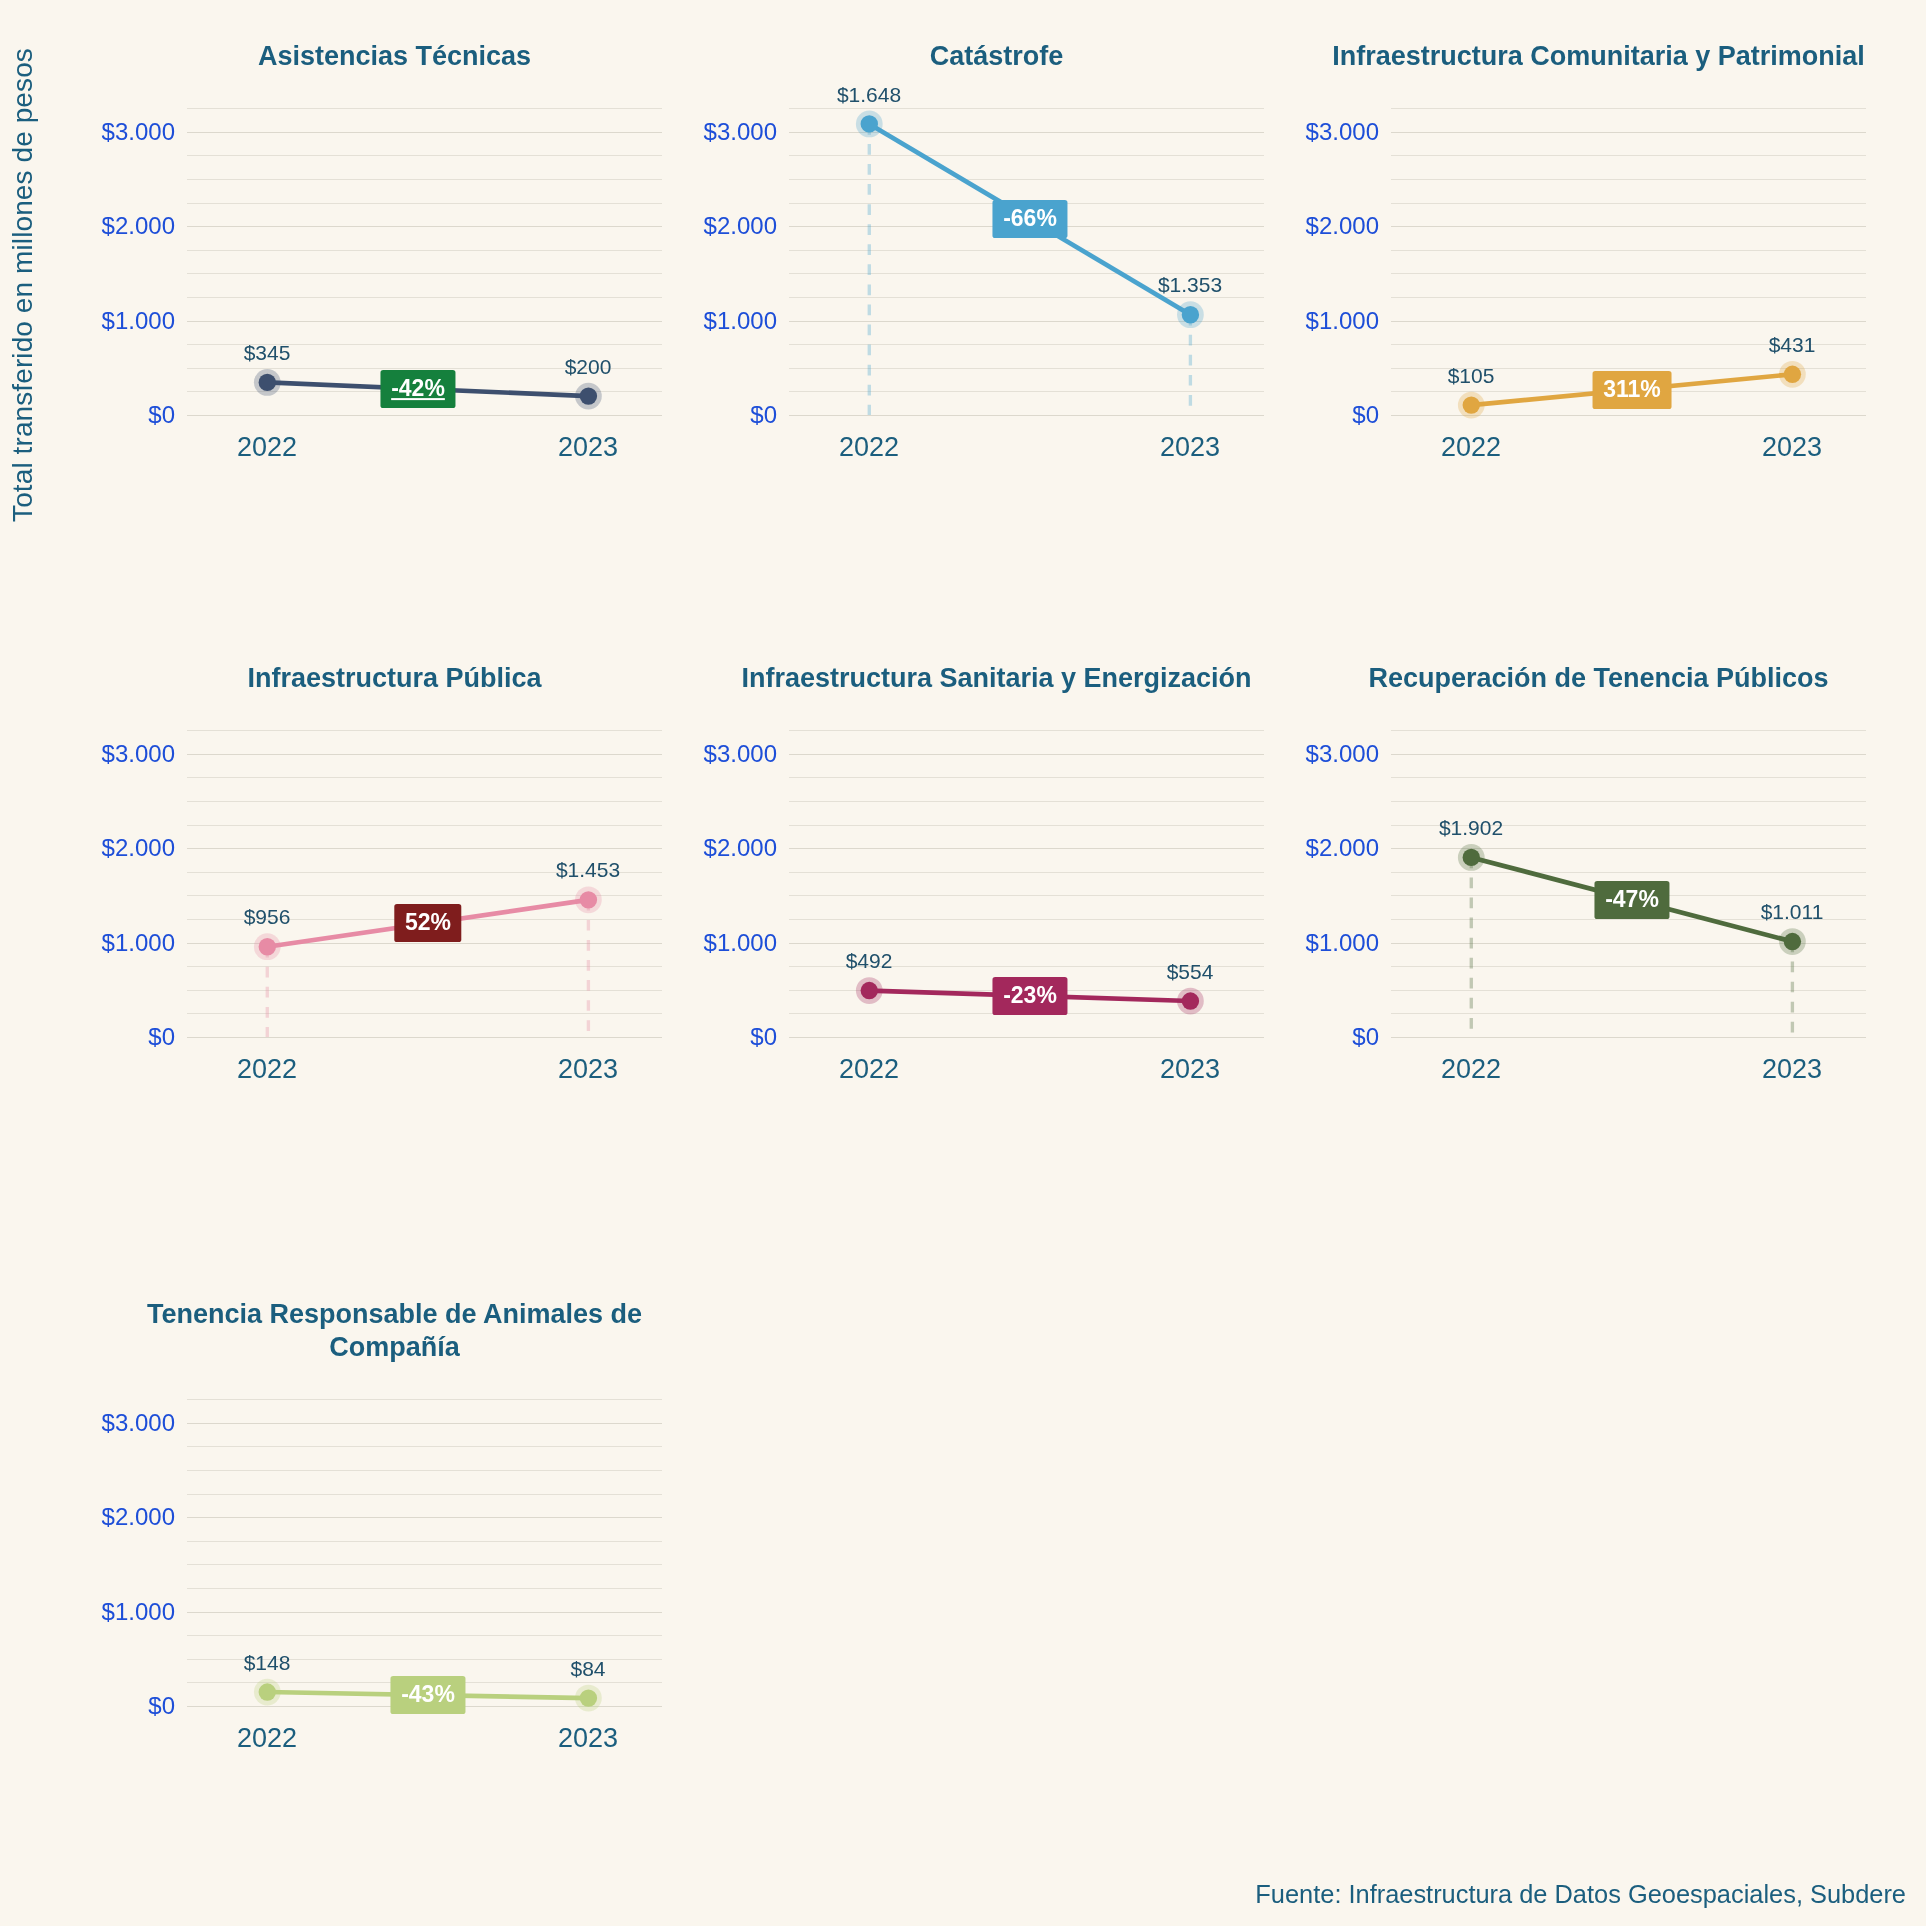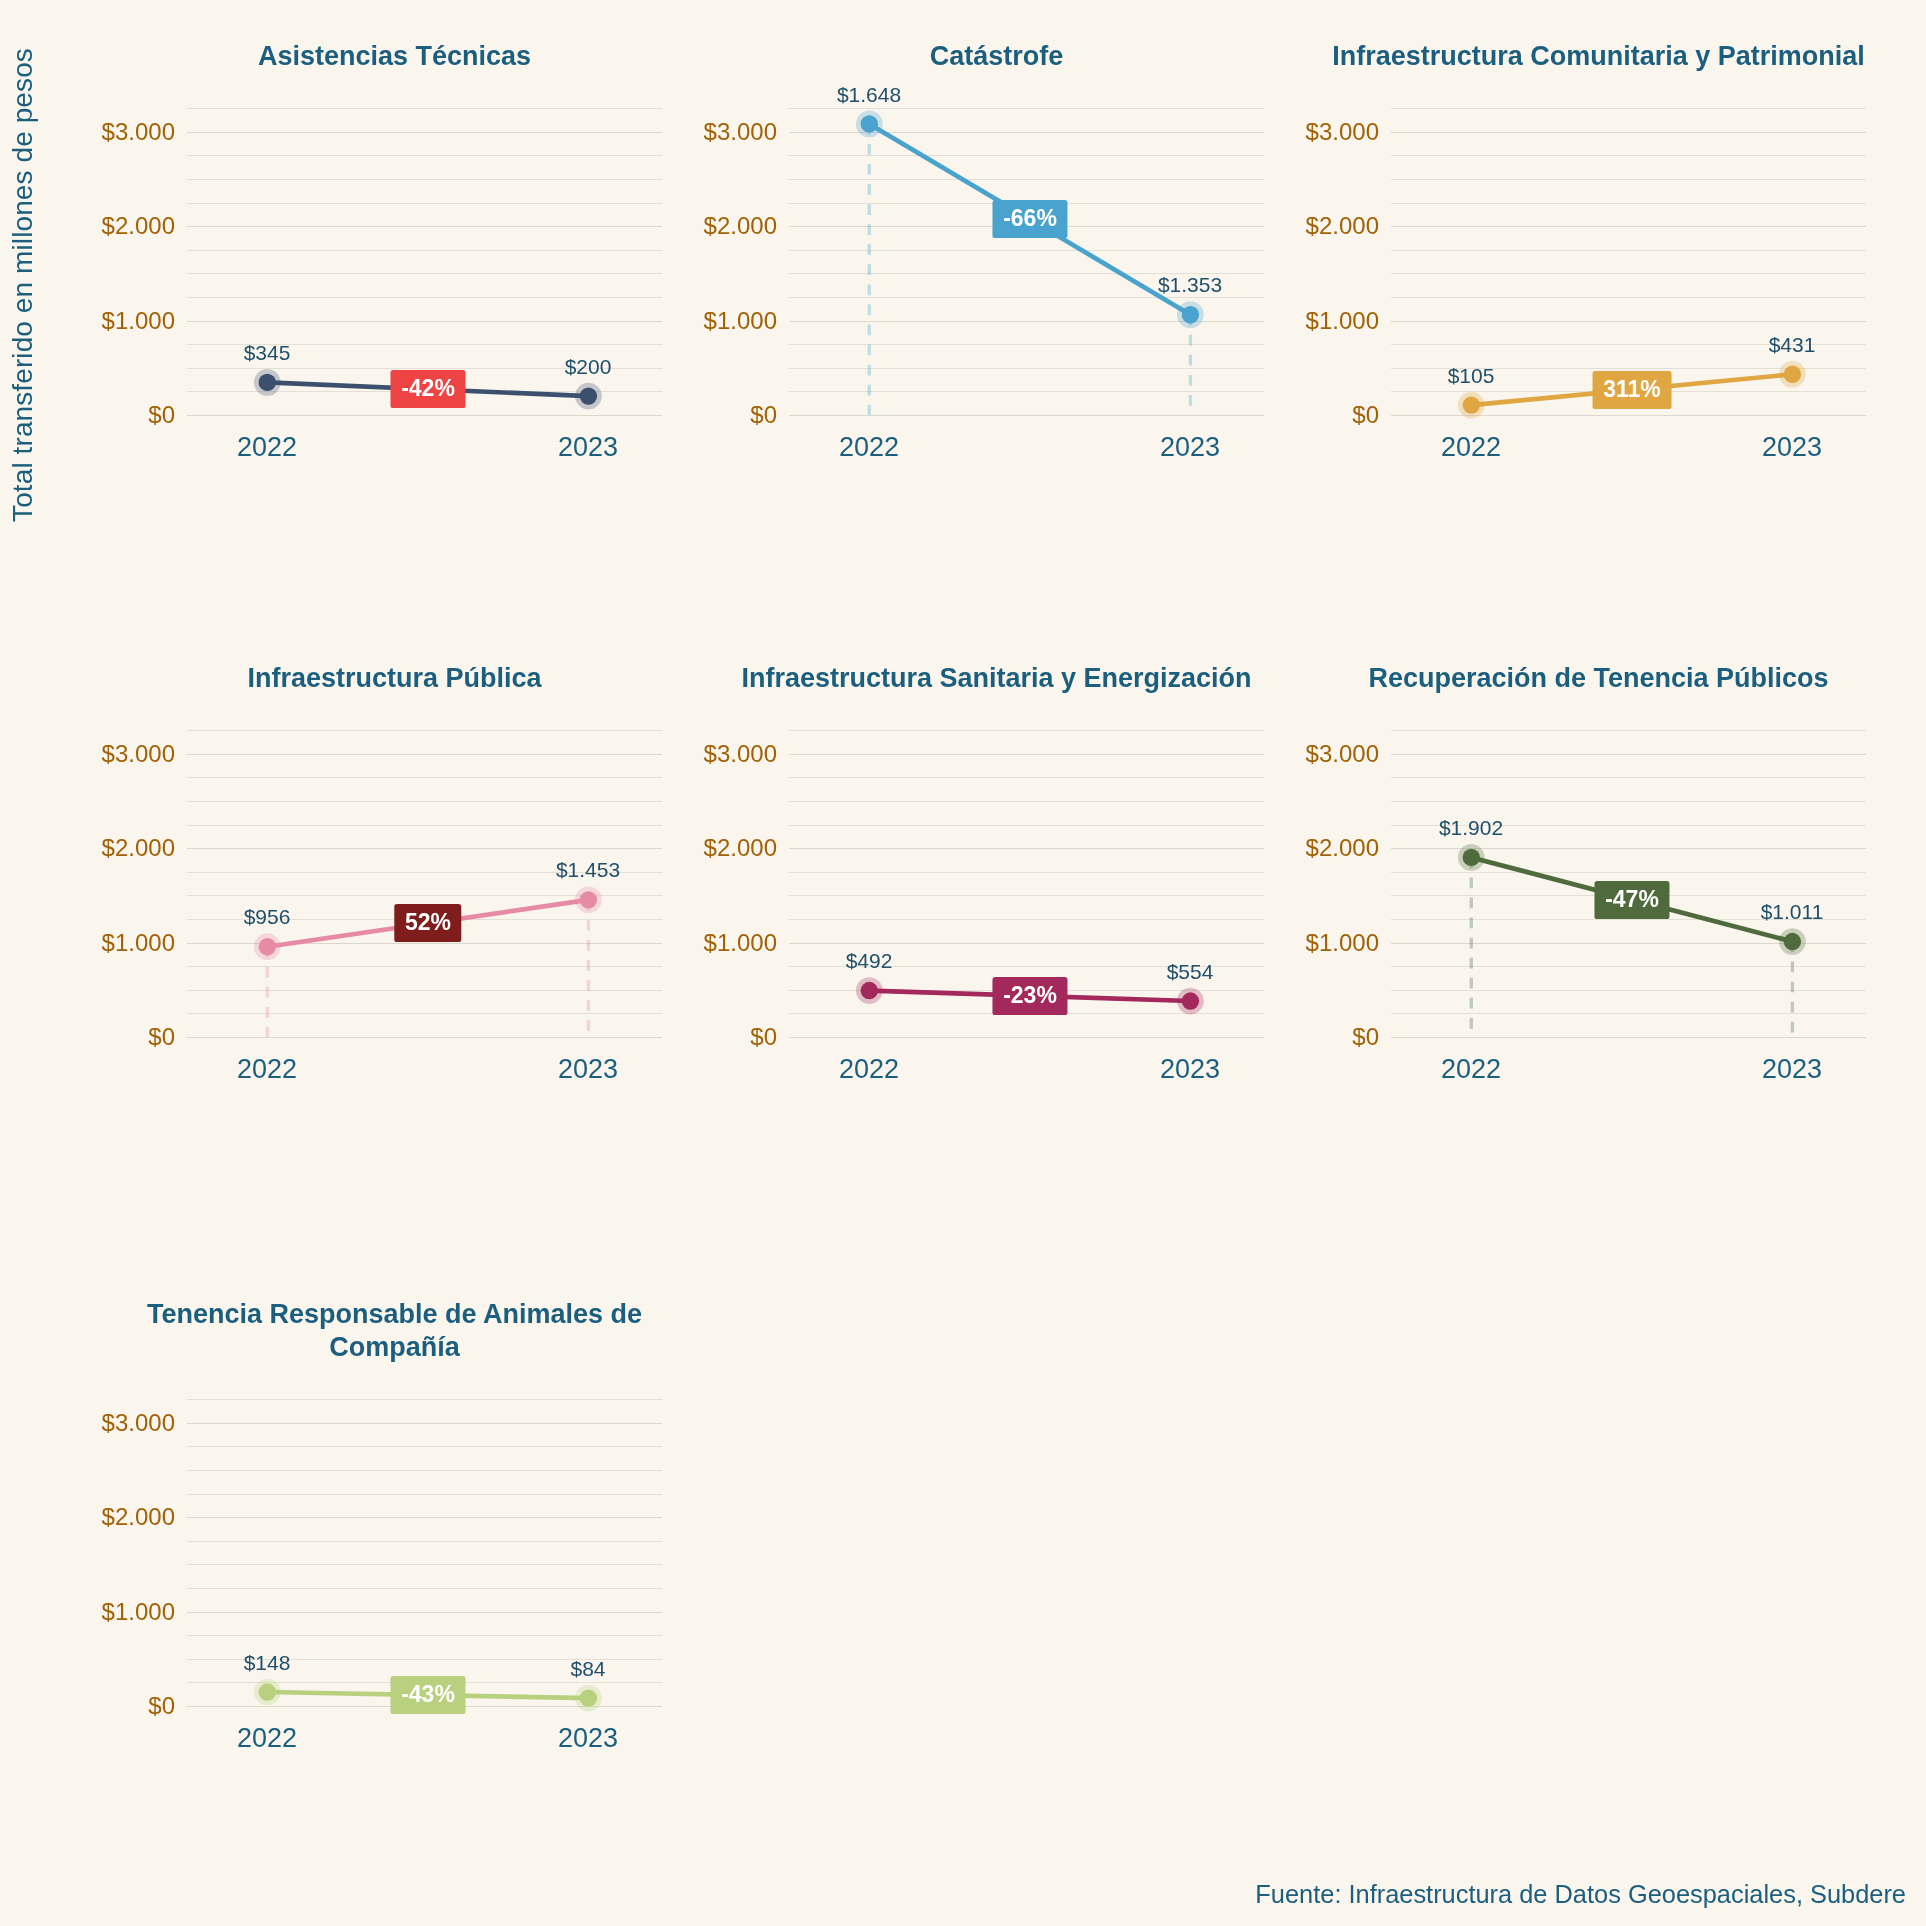--- a/index.html
+++ b/index.html
@@ -71,21 +71,21 @@
     height: 1.3px;
     background: #e4e0d6;
   }
   .gridline.major { background: #dcd8cd; }
   .ytick {
     position: absolute;
     right: 100%;
     margin-right: 12px;
     transform: translateY(-50%);
     font-size: 24px;
-    color: #a16207;
+    color: #1d4ed8;
     white-space: nowrap;
   }
   .xtick {
     position: absolute;
     top: 100%;
     margin-top: 17.4px;
     transform: translateX(-50%);
     font-size: 27px;
     color: #1b5e7e;
     white-space: nowrap;
@@ -149,21 +149,21 @@
           <div class="xtick" style="left: 401px;">2023</div>
           <svg class="series" viewBox="0 0 710 480" preserveAspectRatio="none">
             <line x1="120" y1="431.29411764705884" x2="600" y2="451.7647058823529" stroke="#3d4f6e" stroke-width="7"></line>
             <circle cx="120" cy="431.29411764705884" r="20" fill="#3d4f6e" fill-opacity="0.28"></circle>
             <circle cx="120" cy="431.29411764705884" r="13" fill="#3d4f6e"></circle>
             <circle cx="600" cy="451.7647058823529" r="20" fill="#3d4f6e" fill-opacity="0.28"></circle>
             <circle cx="600" cy="451.7647058823529" r="13" fill="#3d4f6e"></circle>
           </svg>
           <div class="pt-label" style="left: 80px; top: 271px;">$345</div>
           <div class="pt-label" style="left: 401px; top: 285px;">$200</div>
-          <div class="chg-badge" style="left: 241px; top: 295px; background: #ef4444;">-42%</div>
+          <div class="chg-badge" style="left: 231px; top: 295px; background: #15803d; text-decoration: underline;">-42%</div>
         </div>
       </div>
     </div>
     <div class="panel" style="left: 602px; top: 0px;">
       <div class="panel-title">Catástrofe</div>
       <div class="plot">
         <div class="plot-inner">
           <div class="gridline major" style="top: 321px;"></div>
           <div class="gridline" style="top: 297px;"></div>
           <div class="gridline" style="top: 274px;"></div>

